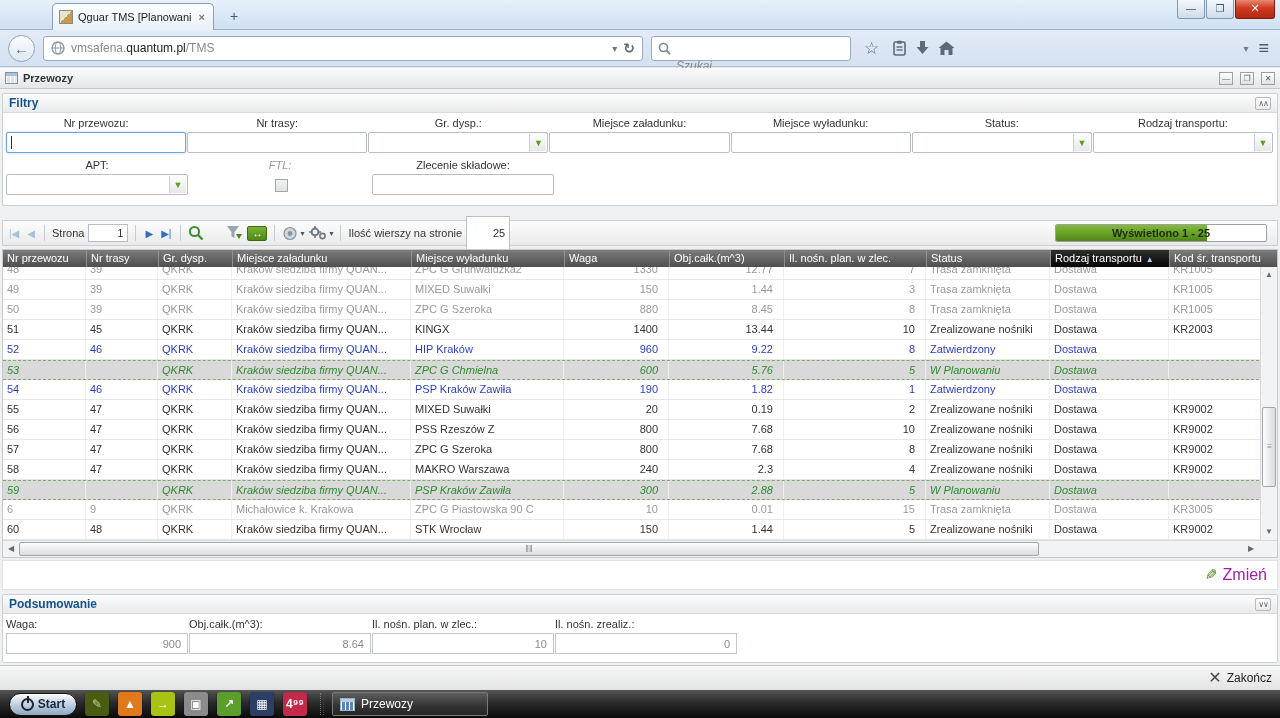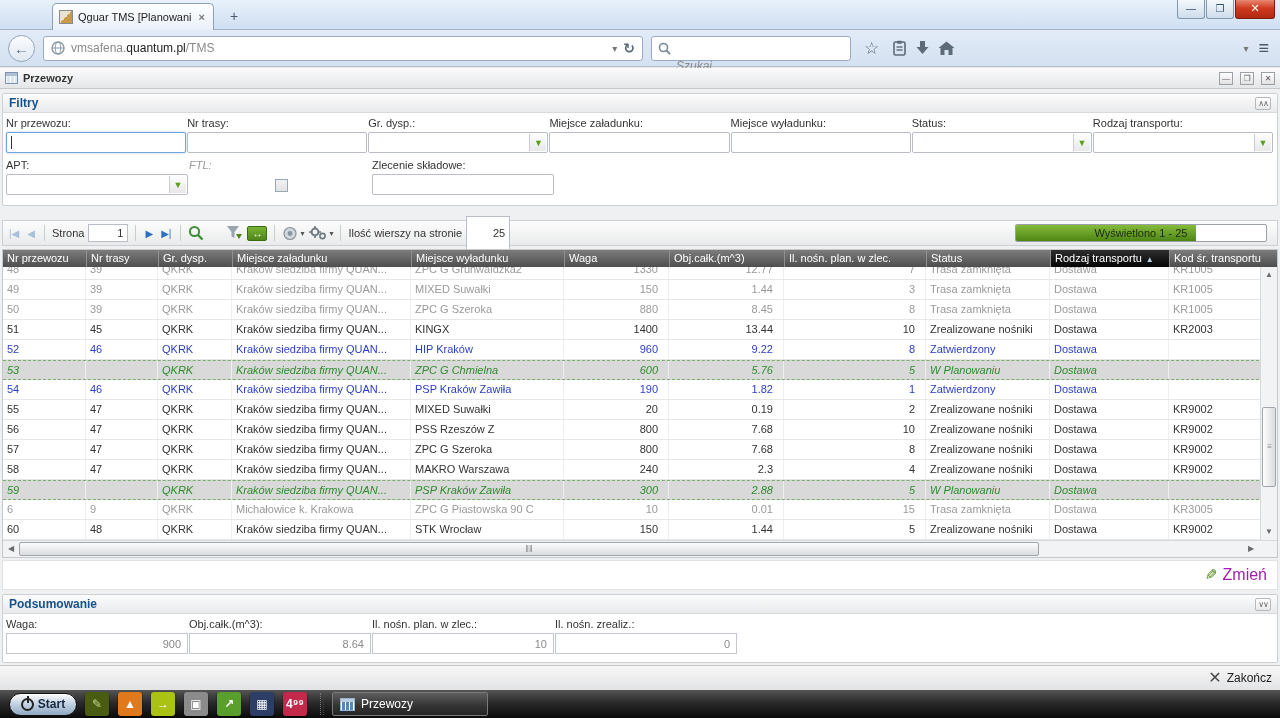--- a/index.html
+++ b/index.html
@@ -38,42 +38,42 @@
   .grid-ic { width:13px; height:12px; border:1px solid #7d93b2; background:
     linear-gradient(#aebfd6 3px,transparent 3px), linear-gradient(90deg,#fff 1px,#dce6f2 1px); background-size:100% 100%, 4px 100%; }
   .app-title { font-size:11px; font-weight:bold; color:#333; flex:1; }
   .appbtn { width:14px; height:13px; border:1px solid #9aa0a6; background:linear-gradient(#fff,#e2e2e2); color:#555; font-size:8px; text-align:center; line-height:11px; margin-left:2px; }
 
   .panel { margin:4px 2px 0 2px; border:1px solid #cdd0d3; background:#fff; border-radius:2px; }
   .panel-header { height:19px; background:linear-gradient(#fcfcfc,#e9eaec); border-bottom:1px solid #d8dadd; display:flex; align-items:center; padding:0 6px; }
   .panel-title { font-size:12px; font-weight:bold; color:#15508f; flex:1; }
   .chev-btn { width:16px; height:13px; border:1px solid #b5b8bc; border-radius:2px; background:linear-gradient(#fff,#e8e8e8); color:#6a6a6a; font-size:8px; text-align:center; line-height:11px; letter-spacing:-1px; }
 
-  .filter-row { display:flex; padding:4px 3px 2px 3px; }
+  .filter-row { display:flex; padding:4px 3px 2px 3px;text-align:center; }
   .ffield { width:182px; margin-right:1px; }
   .flabel { font-size:11px; color:#333; height:15px; }
   .flabel.ghost { color:#9a9a9a; font-style:italic; }
   .tinput { height:21px; border:1px solid #b9bdc9; background:#fff; border-radius:2px; position:relative; display:flex; align-items:center; padding:0 4px; font-size:11px; color:#333; }
   .tinput.focused { border-color:#6ea3dd; box-shadow:0 0 2px #9ec6ef; }
   .caret-line { width:1px; height:13px; background:#333; }
   .combo .cbtn { position:absolute; right:1px; top:1px; bottom:1px; width:17px; background:linear-gradient(#fdfdfd,#e8e8e8); border-left:1px solid #c8ccd4; display:flex; align-items:center; justify-content:center; color:#5a9e1e; font-size:9px; }
   .checkbox { width:13px; height:13px; border:1px solid #9aa7b5; background:linear-gradient(#f2f2f2,#e2e2e2); margin:5px 0 0 86px; }
 
   
   .gtoolbar { margin:14px 2px 3px 2px; height:26px; border:1px solid #cdd0d3; background:linear-gradient(#fdfdfd,#e9eaeb); display:flex; align-items:center; padding:0 4px; gap:4px; font-size:11px; color:#333; }
   .pgic { font-size:10px; padding:0 2px; }
   .pgic.dis { color:#a9c0da; }
   .pgic.ena { color:#2f6fc0; }
   .tdiv { width:1px; height:16px; background:#c9cccf; margin:0 3px; }
   .pginput { width:40px; height:18px; border:1px solid #b9bdc9; font-size:11px; text-align:right; padding:0 4px; color:#333; }
   .rowsinput { width:44px; height:18px; border:1px solid #b9bdc9; font-size:11px; text-align:right; padding:16px 4px; color:#333; }
   .tbic { display:inline-flex; align-items:center; }
   .fit-ic { width:20px; height:15px; background:linear-gradient(#7ab336,#4e8718); border:1px solid #3c6a10; border-radius:2px; color:#fff; font-size:10px; font-weight:bold; text-align:center; line-height:13px; }
   .dd-caret { color:#555; font-size:8px; margin-left:1px; }
-  .progressbtn { margin-left:auto; margin-right:6px; width:252px; height:18px; border:1px solid #9aa0a6; background:#fff; position:relative; border-radius:2px; overflow:hidden; }
+  .progressbtn { margin-left:auto; margin-right:6px; width:212px; height:18px; border:1px solid #9aa0a6; background:#fff; position:relative; border-radius:2px; overflow:hidden;font-weight:bold; }
   .progressbtn .fill { position:absolute; left:0; top:0; bottom:0; width:72%; background:linear-gradient(#85bb3a,#4e8615); }
   .progressbtn .plabel { position:absolute; inset:0; text-align:center; font-size:11px; line-height:17px; color:#1d2a12; }
 
   
   .tablewrap { margin:0 2px; position:relative; background:#fff; border:1px solid #c6c9cc; }
   .thead { display:flex; height:17px; background:linear-gradient(#7c7c7c,#4e4e4e); }
   .th { color:#fff; font-size:11px; line-height:16px; padding:0 4px; border-left:1px solid #8f8f8f; overflow:hidden; white-space:nowrap; background:linear-gradient(#7c7c7c,#4e4e4e); }
   .th:first-child { border-left:none; }
   .th.sorted { background:linear-gradient(#2e2e2e,#050505); }
   .th .sortarrow { color:#b9d2ea; font-size:8px; margin-left:4px; }

